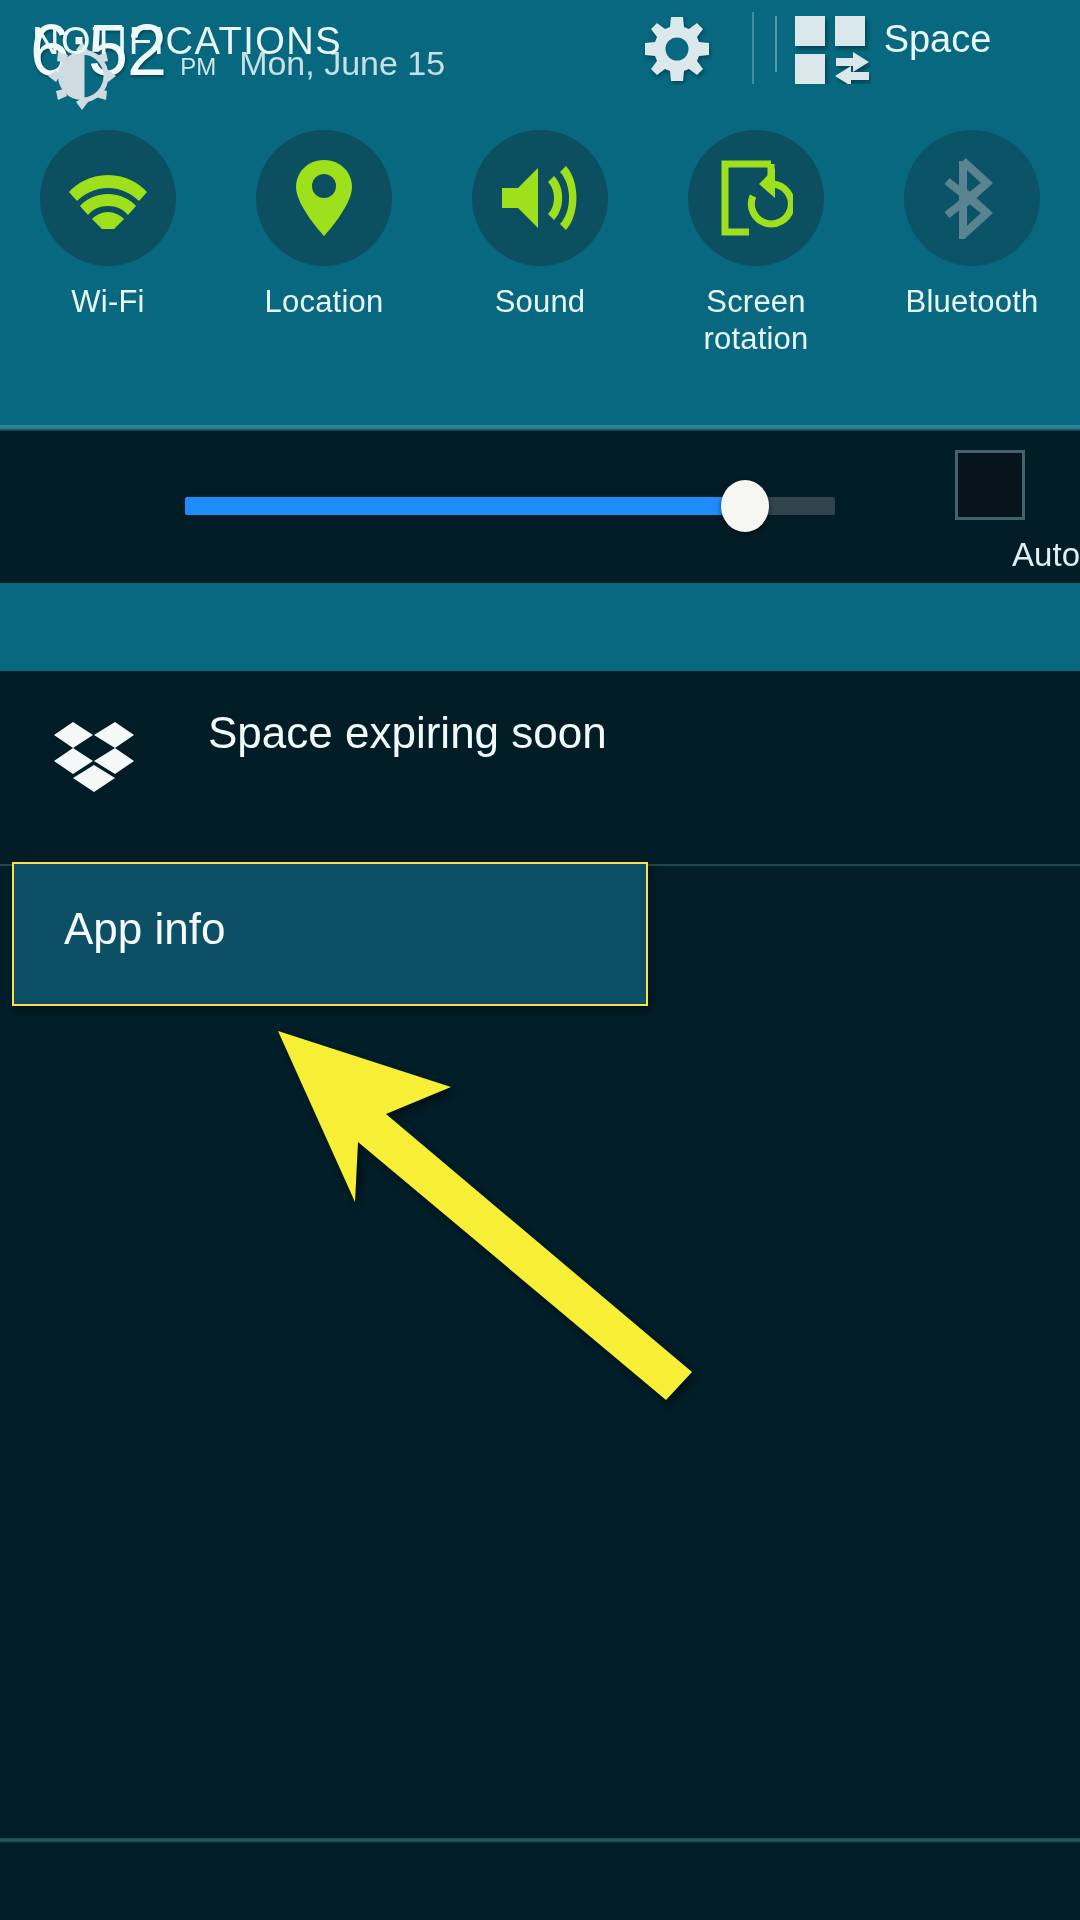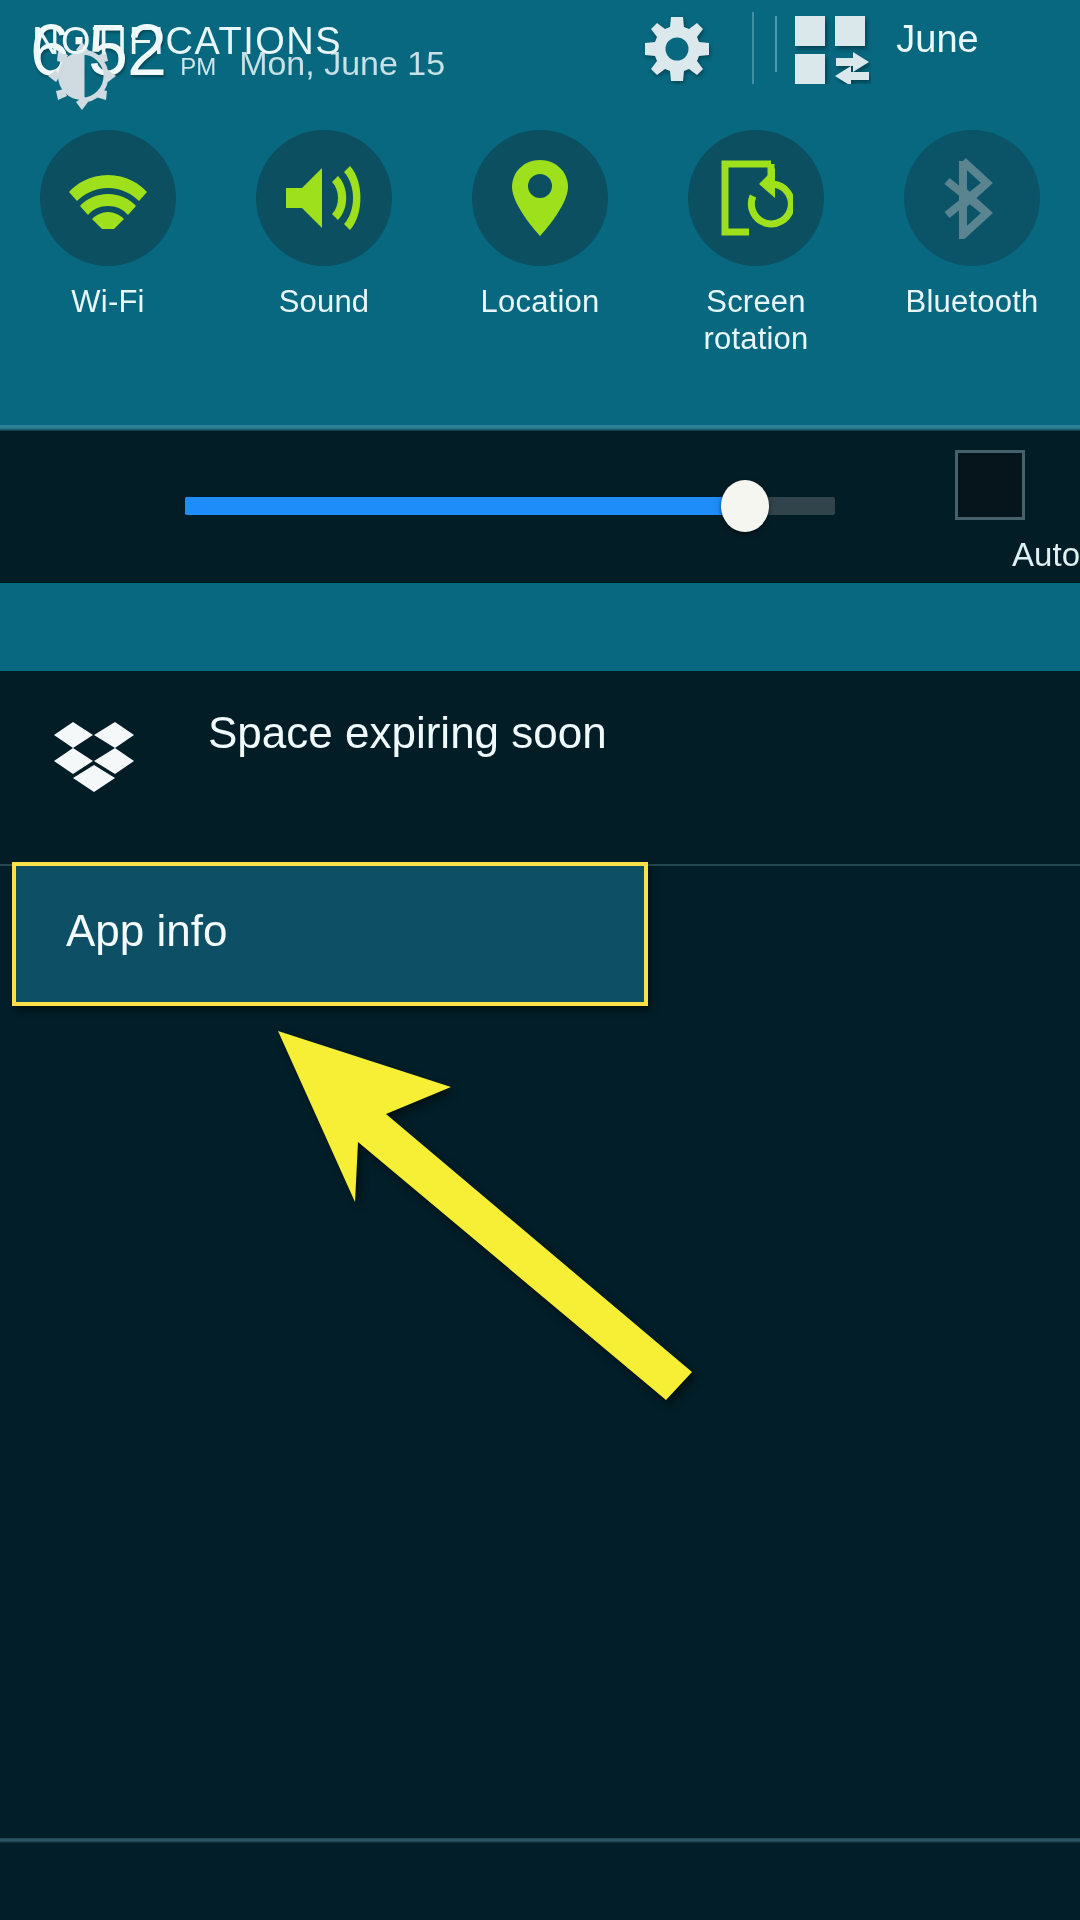--- a/index.html
+++ b/index.html
@@ -176,21 +176,21 @@
     position:absolute; left:0; top:864px;
     width:1080px; height:2px;
     background:#23484f;
   }
 
   
   .appinfo-popup {
     position:absolute; left:12px; top:862px;
     width:636px; height:144px;
     background:#0d5066;
-    border:4px solid #fde047;
+    border:2px solid #fde047;
     box-shadow:3px 4px 7px rgba(0,0,0,.45);
   }
   .appinfo-label {
     position:absolute; left:50px; top:40px;
     font-size:44px; color:#f3fbfc; font-weight:400;
   }
 
   
   .arrow-svg {
     position:absolute; left:0; top:0;
@@ -254,39 +254,39 @@
             <path d="M40 27 C28 27 18 32 12 39 L20 48 C25 42 32 39 40 39 C48 39 55 42 60 48 L68 39 C62 32 52 27 40 27 Z"></path>
             <path d="M40 45 C34 45 28 48 24 52 L40 68 L56 52 C52 48 46 45 40 45 Z"></path>
           </g>
         </svg>
       </div>
       <div class="toggle-label">Wi-Fi</div>
     </div>
 
     <div class="toggle">
       <div class="toggle-circle">
+        <svg viewBox="0 0 60 80" width="60" height="80">
+          <path d="M30 2 C14 2 2 14 2 29 C2 48 30 78 30 78 C30 78 58 48 58 29 C58 14 46 2 30 2 Z" fill="#9fe01c"></path>
+          <circle cx="30" cy="28" r="12" fill="#0b4f61"></circle>
+        </svg>
+      </div>
+      <div class="toggle-label">Location</div>
+    </div>
+
+    <div class="toggle">
+      <div class="toggle-circle">
         <svg viewBox="0 0 84 72" width="84" height="72">
           <g fill="#9fe01c">
             <path d="M4 26 L20 26 L40 6 L40 66 L20 46 L4 46 Z"></path>
             <path d="M50 20 C58 28 58 44 50 52 L56 58 C67 47 67 25 56 14 Z"></path>
             <path d="M62 10 C74 23 74 49 62 62 L68 68 C82 53 82 19 68 4 Z"></path>
           </g>
         </svg>
       </div>
       <div class="toggle-label">Sound</div>
-    </div>
-
-    <div class="toggle">
-      <div class="toggle-circle">
-        <svg viewBox="0 0 60 80" width="60" height="80">
-          <path d="M30 2 C14 2 2 14 2 29 C2 48 30 78 30 78 C30 78 58 48 58 29 C58 14 46 2 30 2 Z" fill="#9fe01c"></path>
-          <circle cx="30" cy="28" r="12" fill="#0b4f61"></circle>
-        </svg>
-      </div>
-      <div class="toggle-label">Location</div>
     </div>
 
     <div class="toggle">
       <div class="toggle-circle">
         <svg viewBox="0 0 74 80" width="74" height="80">
           <g fill="none" stroke="#9fe01c" stroke-width="7">
             <path d="M52 6 L6 6 L6 74 L30 74"></path>
             <path d="M52 6 L52 30"></path>
             <path d="M34 38 A20 20 0 1 0 54 26"></path>
           </g>
@@ -332,21 +332,21 @@
     <div class="slider-fill"></div>
     <div class="slider-thumb"></div>
   </div>
 
   <div class="auto-box"></div>
   <div class="auto-label">Auto</div>
 
   <div class="notif-header"></div>
   <div class="notif-header-title">NOTIFICATIONS</div>
   <div class="notif-header-div"></div>
-  <div class="notif-clear">June</div>
+  <div class="notif-clear">Space</div>
 
   <div class="notif-item"></div>
 
   <div class="dropbox-icon">
     <svg viewBox="0 0 84 84" width="84" height="84">
       <g fill="#f4f8f9">
         <path d="M21 4 L2 17 L21 30 L41 17 Z"></path>
         <path d="M63 4 L82 17 L63 30 L42 17 Z"></path>
         <path d="M2 43 L21 30 L41 43 L21 56 Z"></path>
         <path d="M82 43 L63 30 L42 43 L63 56 Z"></path>

